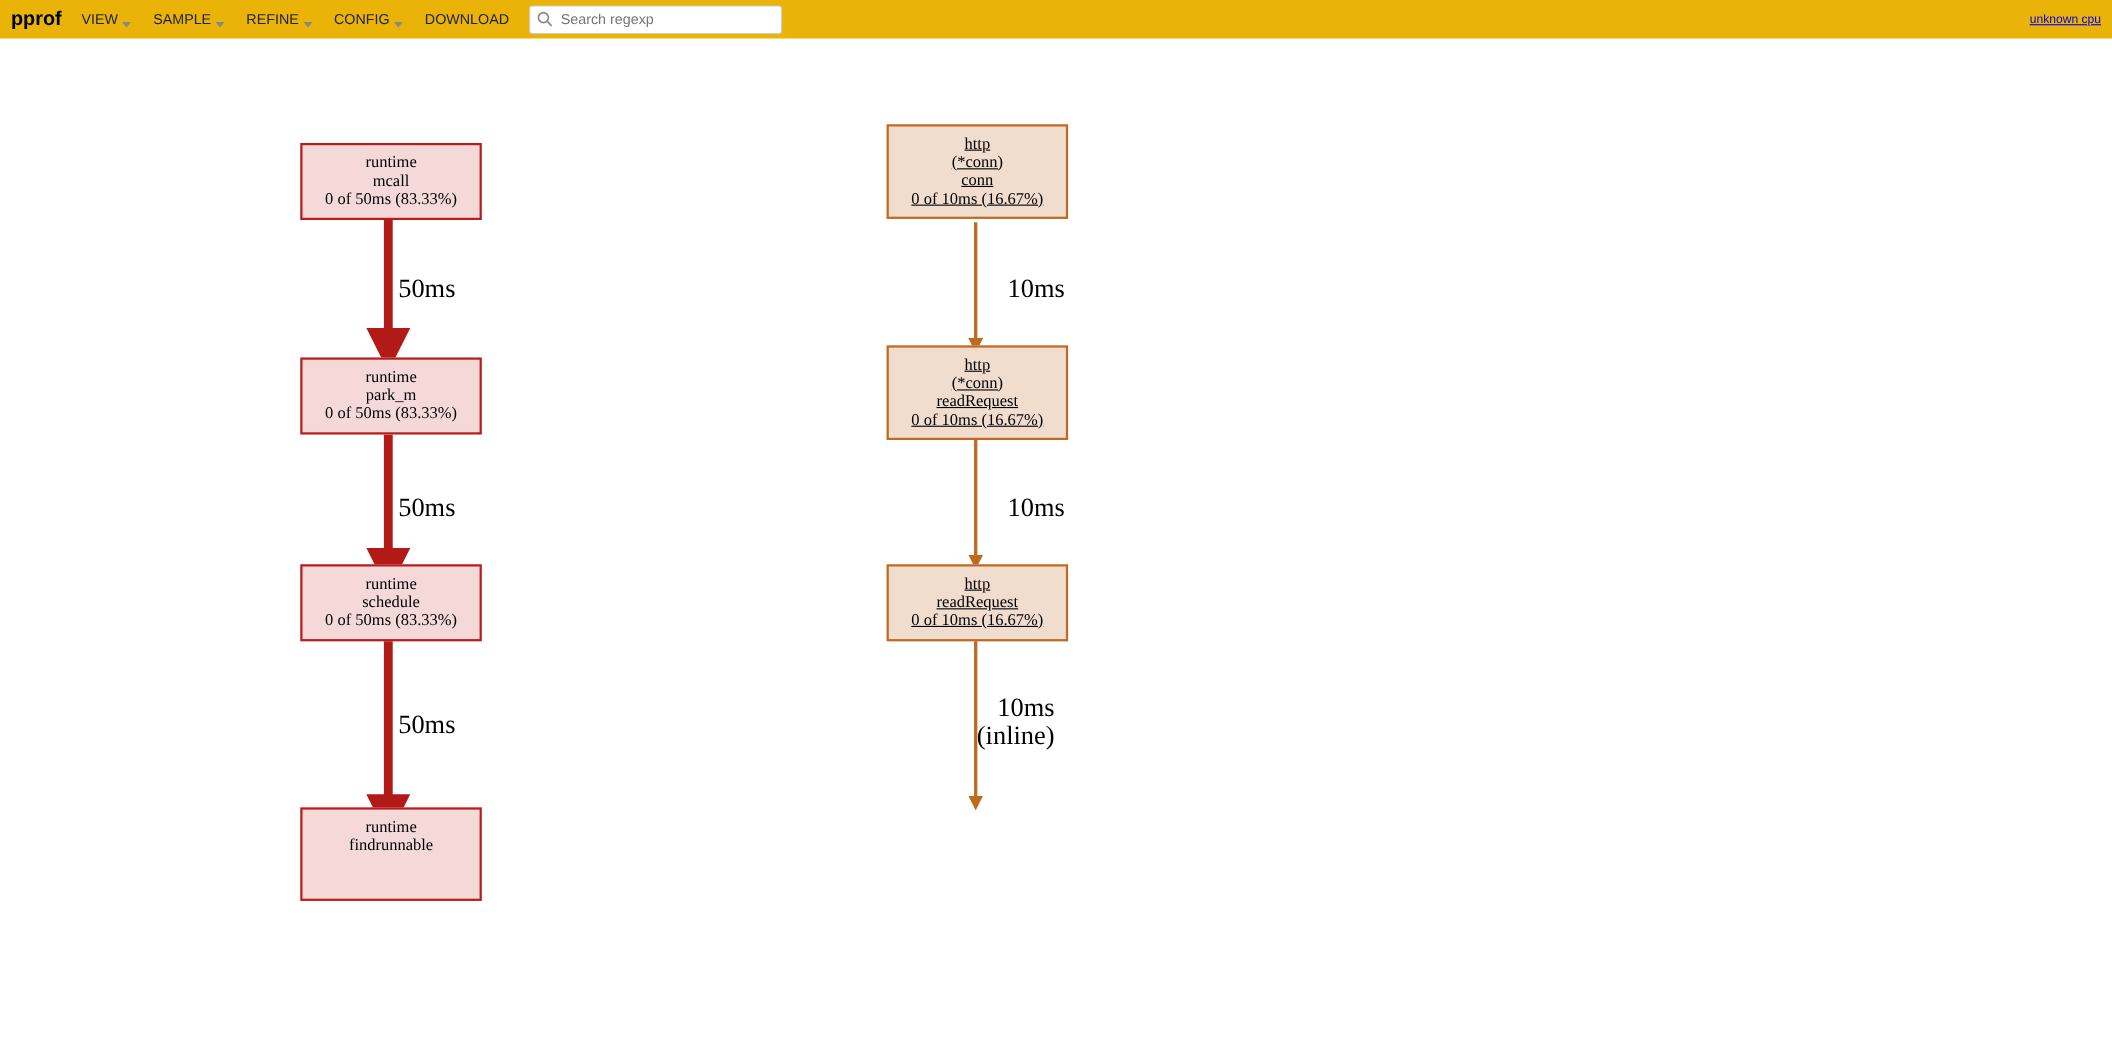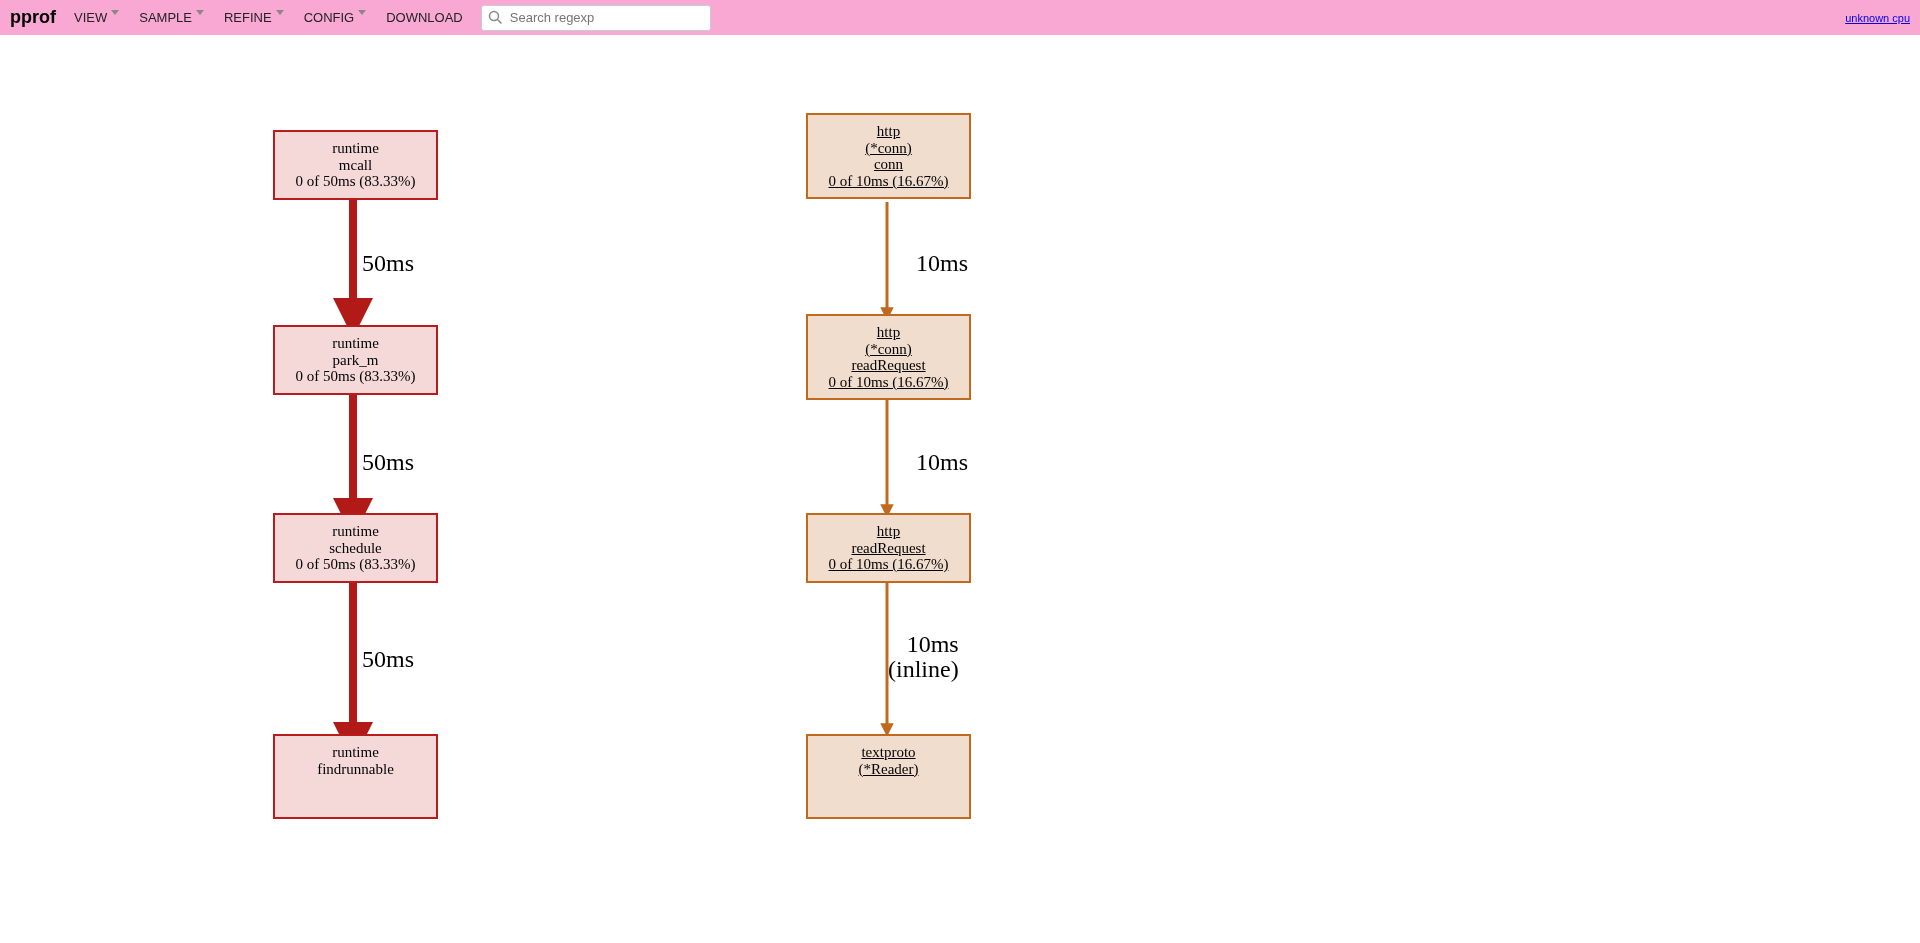--- a/index.html
+++ b/index.html
@@ -1,28 +1,28 @@
 <!DOCTYPE html>
 <html><head>
 <meta charset="utf-8">
 <style>
 html,body{margin:0;padding:0;font-family:Arial,Helvetica,sans-serif;background:#fff;}
 
 #topbar{
   height:35px;
-  background:#f9a8d4;
+  background:#eab308;
   display:flex;
   align-items:center;
   padding:0 10px;
   font-size:13px;
   white-space:nowrap;
 }
 #topbar .logo{font-weight:bold;font-size:18px;margin-right:18px;}
 #topbar .menu{display:flex;gap:20px;}
-#topbar .menu .item{display:flex;align-items:flex-start;gap:4px;cursor:pointer;color:#222;}
+#topbar .menu .item{display:flex;align-items:flex-end;gap:4px;cursor:pointer;color:#222;}
 #topbar .menu .caret{width:0;height:0;border-left:4px solid transparent;border-right:4px solid transparent;border-top:5px solid #888;}
 #topbar .search-wrap{margin-left:18px;position:relative;}
 #topbar .search-wrap input{
   width:230px;height:26px;border:1px solid #ccc;border-radius:3px;
   padding:0 8px 0 28px;font-size:13px;box-sizing:border-box;background:#fff;
 }
 #topbar .search-icon{position:absolute;left:7px;top:5px;pointer-events:none;}
 #topbar .right{margin-left:auto;color:#0000ee;text-decoration:underline;cursor:pointer;font-size:11px;}
 
 #canvas{position:relative;width:100%;height:908px;overflow:hidden;}
@@ -131,24 +131,20 @@
     <span class="line">readRequest</span>
     <span class="line">0 of 10ms (16.67%)</span>
   </div>
 
   <div class="node-box brown" style="left:806px;top:478px;width:165px;padding:8px 6px;font-size:15px">
     <span class="line">http</span>
     <span class="line">readRequest</span>
     <span class="line">0 of 10ms (16.67%)</span>
   </div>
 
-  <div class="node-box brown" style="left:806px;top:699px;width:165px;padding:8px 6px 40px;font-size:15px">
-    <span class="line">textproto</span>
-    <span class="line">(*Reader)</span>
-  </div>
 
   <div class="edge-label" style="left:362px;top:216px">50ms</div>
   <div class="edge-label" style="left:362px;top:415px">50ms</div>
   <div class="edge-label" style="left:362px;top:612px">50ms</div>
 
   <div class="edge-label" style="left:916px;top:216px">10ms</div>
   <div class="edge-label" style="left:916px;top:415px">10ms</div>
   <div class="edge-label" style="left:905px;top:597px">
     <span class="line">10ms</span><br>
     <span class="line" style="margin-left:-17px">(inline)</span>

